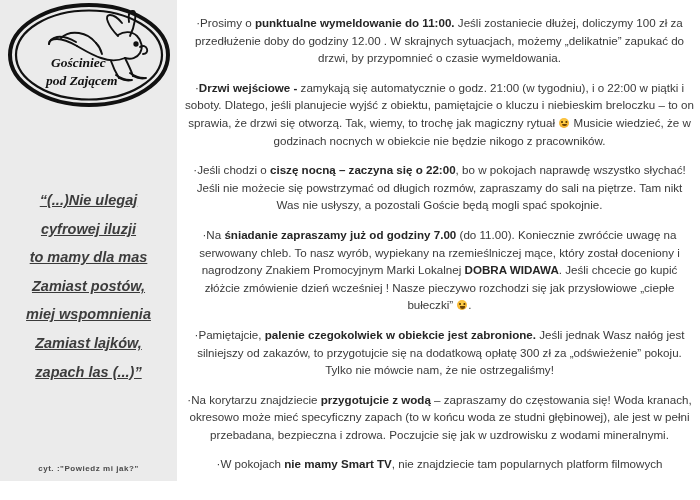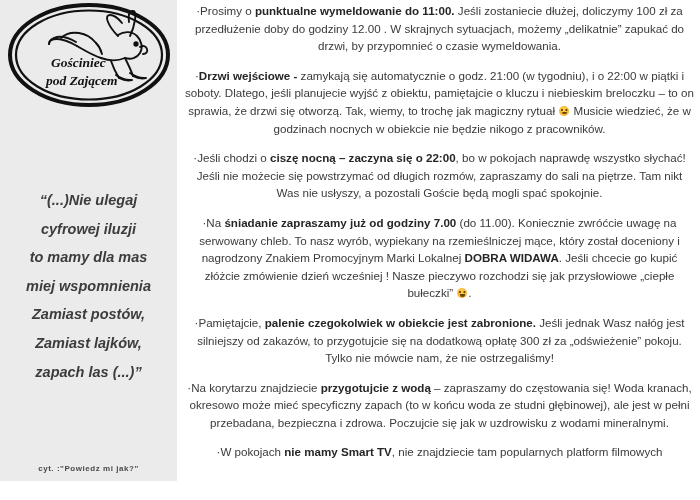--- a/index.html
+++ b/index.html
@@ -40,20 +40,21 @@
   .logo-svg { display: block; }
 
   .quote-block {
     position: absolute;
     top: 186px;
     left: 0;
     width: 177px;
     text-align: center;
     box-sizing: border-box;
     padding: 0 6px;
+    text-decoration: underline;
   }
   .quote-line {
     font-style: italic;
     font-weight: bold;
     font-size: 14.5px;
     line-height: 28.6px;
     color: #3c3c3c;
     white-space: nowrap;
   }
 
@@ -86,21 +87,21 @@
   }
   .para {
     text-align: center;
     font-size: 11.6px;
     line-height: 17.6px;
     color: #3a3a3a;
     margin: 0;
     padding: 0;
   }
   .para + .para { margin-top: 12px; }
-  .p1 { margin-top: 2px; }
+  .p1 { margin-top: 14px; }
   .para b { font-weight: bold; color: #262626; }
 
   .emoji {
     display: inline-block;
     width: 10px;
     height: 10px;
     border-radius: 50%;
     background: radial-gradient(circle at 50% 38%, #ffd24d 0%, #f7b733 62%, #e09a18 100%);
     position: relative;
     vertical-align: -1px;
@@ -157,22 +158,22 @@
           <text x="45" y="66" font-size="13.5">Gościniec</text>
           <text x="40" y="84" font-size="13.5">pod Zającem</text>
         </g>
       </svg>
     </div>
 
     <div class="quote-block">
       <div class="quote-line">“(...)Nie ulegaj</div>
       <div class="quote-line">cyfrowej iluzji</div>
       <div class="quote-line">to mamy dla mas</div>
+      <div class="quote-line">Zamiast postów,</div>
       <div class="quote-line">miej wspomnienia</div>
-      <div class="quote-line">Zamiast postów,</div>
       <div class="quote-line">Zamiast lajków,</div>
       <div class="quote-line">zapach las (...)”</div>
     </div>
 
     <div class="attribution">
       <div class="attr-line">cyt. :"Powiedz mi jak?"</div>
     </div>
 
   </aside>
 

